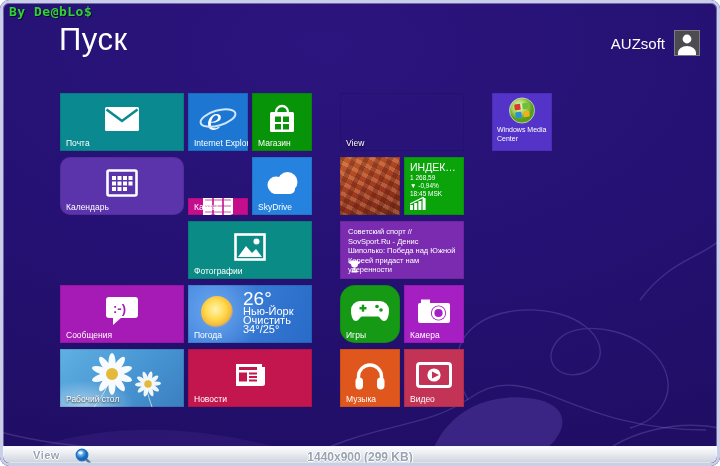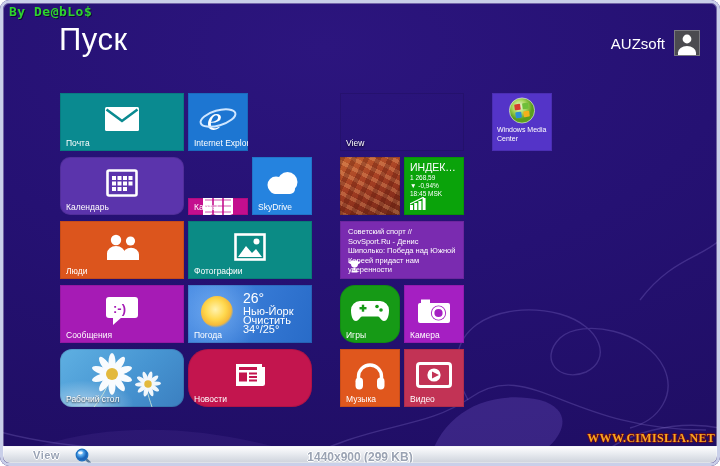--- a/index.html
+++ b/index.html
@@ -38,21 +38,21 @@
   .ticon { position:absolute; left:50%; top:44%; transform:translate(-50%,-50%); line-height:0; }
   .tlabel { position:absolute; left:6px; bottom:3px; font-size:8.5px; color:#fff; white-space:nowrap; }
   .shadowed { text-shadow:0 1px 2px rgba(0,0,0,0.8); }
 
   
   .weather { background-image: radial-gradient(circle at 28px 26px, rgba(150,200,255,0.55) 0%, rgba(150,200,255,0) 45%),
              linear-gradient(110deg, rgba(255,255,255,0.10), rgba(0,0,40,0.12)); }
   .sun { position:absolute; left:13px; top:11px; width:32px; height:32px; border-radius:50%;
     background: radial-gradient(circle at 45% 42%, #fff3b0 0%, #ffd84d 40%, #f5b93a 62%, rgba(245,185,58,0) 72%); }
   .wx { position:absolute; left:55px; top:6px; line-height:9px; }
-  .wtemp { font-size:14px; line-height:15px; margin-bottom:1px; }
+  .wtemp { font-size:19px; line-height:15px; margin-bottom:1px; }
   .wline { font-size:11px; line-height:9px; }
 
   
   .ftitle { position:absolute; left:6px; top:4px; font-size:10.5px; }
   .fl1 { position:absolute; left:6px; top:17px; font-size:6.5px; }
   .fl2 { position:absolute; left:6px; top:25px; font-size:6.5px; }
   .fl3 { position:absolute; left:6px; top:33px; font-size:6.5px; }
   .fchart { position:absolute; left:6px; bottom:5px; line-height:0; }
 
   
@@ -69,21 +69,21 @@
       radial-gradient(ellipse 26px 9px at 52% 30%, rgba(255,255,255,0.85) 0%, rgba(255,255,255,0) 70%),
       radial-gradient(ellipse 20px 8px at 64% 48%, rgba(255,255,255,0.6) 0%, rgba(255,255,255,0) 70%),
       linear-gradient(90deg, #4821156 0%, #4a2318 2%, #86452c 14%, #b97f4e 24%, rgba(185,127,78,0) 36%, rgba(185,127,78,0) 64%, #b97f4e 76%, #86452c 87%, #3f1e12 100%),
       linear-gradient(180deg, #6f94c0 0%, #93bcdf 42%, #bfa87f 72%, #7e5231 100%); }
   .photo-travel { background:
       repeating-linear-gradient(115deg, rgba(90,25,12,0.35) 0 5px, rgba(0,0,0,0) 5px 11px),
       repeating-linear-gradient(28deg, rgba(255,190,130,0.28) 0 4px, rgba(0,0,0,0) 4px 9px),
       linear-gradient(160deg, #c2602f 0%, #a84124 40%, #8a2f1c 72%, #6e2a18 100%); }
   .photo-desktop { background:
       radial-gradient(ellipse 70px 34px at 20% 95%, rgba(255,255,255,0.5) 0%, rgba(255,255,255,0) 70%),
-      linear-gradient(135deg, #5fb0e2 0%, #4795d2 55%, #3b7fc0 100%); border-radius: 12px; }
+      linear-gradient(135deg, #5fb0e2 0%, #4795d2 55%, #3b7fc0 100%); }
 
   
   .bar { position:absolute; left:3px; right:3px; bottom:3px; height:17px; z-index:40;
     background:linear-gradient(180deg, #fdfdfe 0%, #e7eaef 45%, #cdd2db 100%);
     border-top:1px solid #f4f6fa; border-radius:0 0 7px 7px; }
   .view-label { position:absolute; left:30px; top:2px; font-size:11px; font-weight:bold; color:#98a2b4;
     text-shadow:0 1px 0 #ffffff, 0 -1px 0 #ffffff, 1px 0 0 #ffffff, -1px 0 0 #ffffff; letter-spacing:0.5px; }
   .mag { position:absolute; left:72px; top:1px; line-height:0; }
   .res-label { position:absolute; left:0; right:0; top:3px; text-align:center; font-size:12px; font-weight:bold; color:#9aa3b3;
     text-shadow:0 1px 0 #ffffff, 0 -1px 0 #ffffff, 1px 0 0 #ffffff, -1px 0 0 #ffffff; }
@@ -137,20 +137,35 @@
       <div class="tile" style="grid-area: 1 / 2; background-color: rgb(29, 118, 210);">
         <span class="ticon">
           <svg width="40" height="38" viewBox="0 0 40 38">
               <text x="9" y="30" font-size="33" font-style="italic" font-family="Liberation Serif, serif" fill="#fff">e</text>
               <ellipse cx="20" cy="18" rx="18" ry="7.5" fill="none" stroke="#cfe6ff" stroke-width="2" transform="rotate(-16 20 18)"></ellipse>
             </svg>
         </span>
         <span class="tlabel">Internet Explorer</span>
       </div>
 
+      <div class="tile" style="grid-area: 1 / 3; background-color: rgb(8, 148, 8);">
+        <span class="ticon">
+          <svg width="28" height="30" viewBox="0 0 28 30">
+              <path d="M8 8 a6 6 0 0 1 12 0" fill="none" stroke="#fff" stroke-width="2.4"></path>
+              <rect x="2" y="8" width="24" height="20" rx="1.5" fill="#fff"></rect>
+              <g fill="#089408">
+                <rect x="7" y="12.5" width="6" height="5.5"></rect>
+                <rect x="15" y="12.5" width="6" height="5.5"></rect>
+                <rect x="7" y="20" width="6" height="5.5"></rect>
+                <rect x="15" y="20" width="6" height="5.5"></rect>
+              </g>
+            </svg>
+        </span>
+        <span class="tlabel">Магазин</span>
+      </div>
 
       <div class="tile" style="grid-area: 2 / 1; background-color: rgb(91, 52, 172); border-radius: 10px;">
         <span class="ticon">
           <svg width="32" height="30" viewBox="0 0 32 30">
               <rect x="1.5" y="2.5" width="29" height="25" rx="1.5" fill="none" stroke="#fff" stroke-width="2.6"></rect>
               <g fill="#fff">
                 <rect x="6" y="8" width="4" height="4"></rect>
                 <rect x="11.5" y="8" width="4" height="4"></rect>
                 <rect x="17" y="8" width="4" height="4"></rect>
                 <rect x="22.5" y="8" width="4" height="4"></rect>
@@ -184,33 +199,20 @@
               <g fill="#fff">
                 <circle cx="13" cy="14" r="8.5"></circle>
                 <circle cx="24.5" cy="11" r="10"></circle>
                 <rect x="7" y="13" width="25" height="10" rx="5"></rect>
               </g>
             </svg>
         </span>
         <span class="tlabel">SkyDrive</span>
       </div>
 
-      <div class="tile" style="grid-area: 3 / 1; background-color: rgb(220, 85, 29);">
-        <span class="ticon">
-          <svg width="38" height="26" viewBox="0 0 38 26">
-              <g fill="#fff">
-                <circle cx="13" cy="6" r="5.2"></circle>
-                <path d="M4 26 v-6.5 a9 7.5 0 0 1 18 0 V26 Z"></path>
-                <circle cx="27.5" cy="7" r="4.6"></circle>
-                <path d="M20 26 v-5.5 a8 6.8 0 0 1 16 0 V26 Z"></path>
-              </g>
-            </svg>
-        </span>
-        <span class="tlabel">Люди</span>
-      </div>
 
       <div class="tile" style="grid-area: 3 / 2 / auto / 4; background-color: rgb(11, 139, 133);">
         <span class="ticon">
           <svg width="32" height="28" viewBox="0 0 32 28">
               <rect x="1.5" y="1.5" width="29" height="25" fill="none" stroke="#fff" stroke-width="2.6"></rect>
               <circle cx="22.5" cy="8.5" r="3" fill="#fff"></circle>
               <path d="M4 24 L12 13 L18 20 L22 16 L28 24 Z" fill="#fff"></path>
             </svg>
         </span>
         <span class="tlabel">Фотографии</span>
@@ -271,21 +273,21 @@
                 <ellipse rx="3.6" ry="10" transform="rotate(267) translate(0,-11)"></ellipse>
                 <ellipse rx="3.6" ry="10" transform="rotate(303) translate(0,-11)"></ellipse>
                 <ellipse rx="3.6" ry="10" transform="rotate(339) translate(0,-11)"></ellipse>
           </g>
               <circle r="6" fill="#e3b93c"></circle>
             </g>
         </svg>
         <span class="tlabel shadowed">Рабочий стол</span>
       </div>
 
-      <div class="tile" style="grid-area: 5 / 2 / auto / 4; background-color: rgb(195, 21, 78); border-radius: 20px;">
+      <div class="tile" style="grid-area: 5 / 2 / auto / 4; background-color: rgb(195, 21, 78);">
         <span class="ticon">
           <svg width="32" height="26" viewBox="0 0 32 26">
               <path d="M2 2 h24 v22 h2.5 a2.5 2.5 0 0 0 2.5-2.5 V5 h-3 V2 Z" fill="#fff"></path>
               <rect x="2" y="2" width="24" height="22" fill="#fff"></rect>
               <g fill="#c3154e">
                 <rect x="5" y="5" width="18" height="3"></rect>
                 <rect x="5" y="10.5" width="8" height="9"></rect>
                 <rect x="15" y="10.5" width="8" height="2"></rect>
                 <rect x="15" y="14" width="8" height="2"></rect>
                 <rect x="15" y="17.5" width="8" height="2"></rect>
@@ -402,21 +404,20 @@
               <rect x="6.5" y="6.5" width="6" height="6" rx="1" fill="#d63b2f"></rect>
               <rect x="14.5" y="6.5" width="6" height="6" rx="1" fill="#6fbf3a"></rect>
               <rect x="6.5" y="14.5" width="6" height="6" rx="1" fill="#2e8fd8"></rect>
               <rect x="14.5" y="14.5" width="6" height="6" rx="1" fill="#f3b01c"></rect>
             </g>
         </svg>
       </span>
       <span class="wmc-label">Windows Media Center</span>
     </div>
 
-    <div class="site">WWW.CIMISLIA.NET</div>
 
     <div class="bar">
       <span class="view-label">View</span>
       <span class="mag">
         <svg width="16" height="16" viewBox="0 0 16 16">
           <defs>
               <radialGradient id="mg" cx="38%" cy="32%">
                 <stop offset="0%" stop-color="#cfe9ff"></stop>
                 <stop offset="55%" stop-color="#4aa0e8"></stop>
                 <stop offset="100%" stop-color="#1b64b8"></stop>

